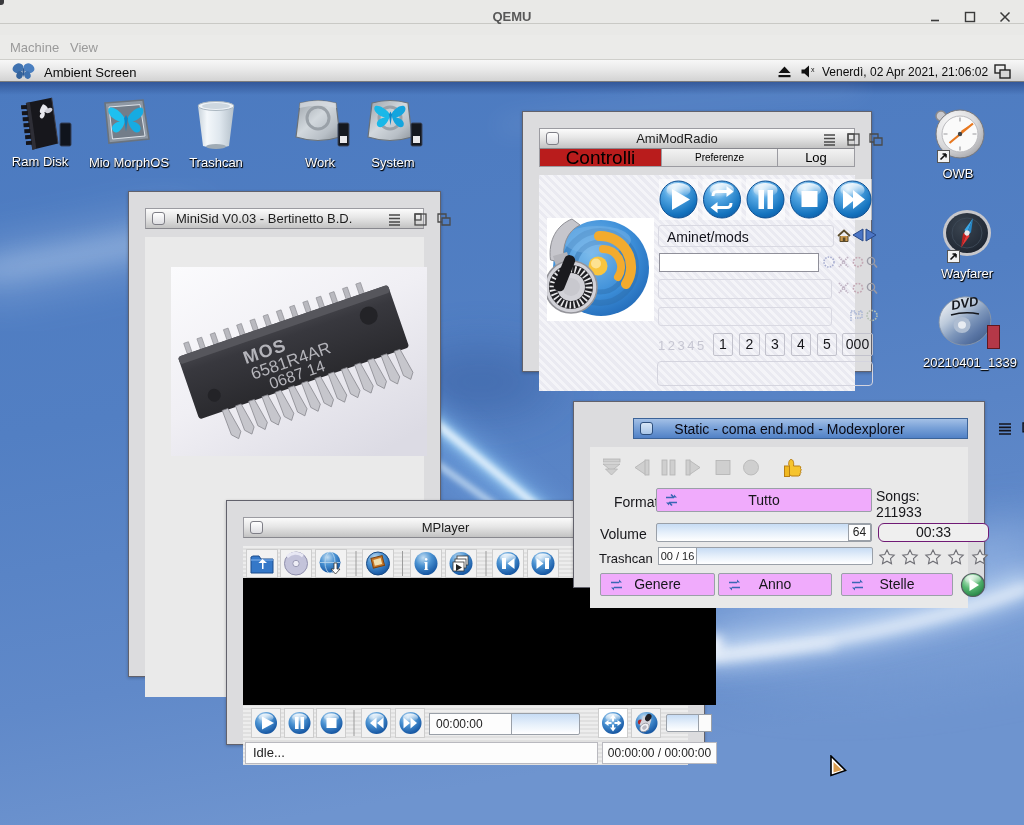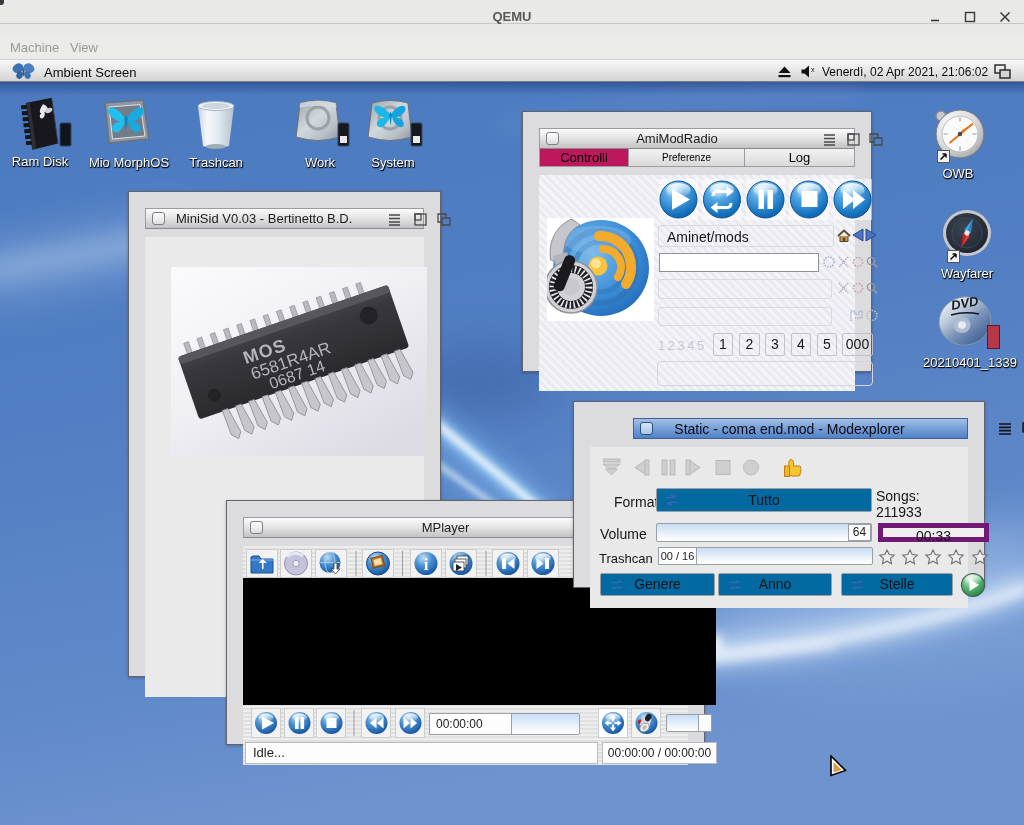--- a/index.html
+++ b/index.html
@@ -37,23 +37,23 @@
 .tbar.act { background:linear-gradient(#a3c0e6,#7aa2d8 45%,#5181c6); border:1px solid #3c6398;margin-left:43px; }
 .cb { position:absolute; left:6px; top:3px; width:13px; height:13px; border:1px solid #7e7e86;
   border-radius:3px; background:linear-gradient(#ffffff,#dedee2); }
 .tbar.act .cb { background:linear-gradient(#d8e6f6,#a9c6e8); border-color:#2e4f7c; }
 .wcontent { position:relative; background:#e9e9e9;margin-top:8px; }
 
 
 .stripes { background:repeating-linear-gradient(45deg, #eaeaf1 0px, #eaeaf1 3px, #f4f4f8 3px, #f4f4f8 6px); }
 .hstripes { background:repeating-linear-gradient(180deg, #ededed 0px, #ededed 2px, #e0e0e0 2px, #e0e0e0 4px); }
 
-.mbtn { position:absolute; background:#0369a1; border:1px solid #9aa0a8; border-radius:2px;
+.mbtn { position:absolute; background:#f0abfc; border:1px solid #9aa0a8; border-radius:2px;
   font-size:14px; color:#16161a; text-align:center; }
-.inset { position:absolute; background:#f1f1f1; border:5px solid #701a75; border-radius:0;
+.inset { position:absolute; background:#f1f1f1; border:1px solid #701a75; border-radius:6px;
   font-size:14px; color:#16161a; text-align:center; }
 .slider { position:absolute; border:1px solid #9aa0a8; border-radius:2px;
   background:linear-gradient(#c7dcf4,#e8f1fb 55%,#ffffff); }
 </style>
 </head>
 <body>
 <svg width="0" height="0" style="position:absolute">
   <defs>
     <radialGradient id="bb" cx="0.38" cy="0.22" r="0.95">
       <stop offset="0" stop-color="#d6ecfa"></stop>
@@ -659,21 +659,21 @@
             </svg>
         <svg style="position:absolute;left:307px;top:4px" width="13" height="13" viewBox="0 0 13 13">
               <rect x="1" y="1" width="11" height="11" fill="none" stroke="#4a4a4a" stroke-width="1.3"></rect>
               <rect x="1" y="1" width="6" height="6" fill="none" stroke="#4a4a4a" stroke-width="1.3"></rect>
             </svg>
         <svg style="position:absolute;left:329px;top:4px" width="14" height="13" viewBox="0 0 14 13">
               <path d="M1 1h8v4h-4v4h-4Z M5 5h8v7h-8Z" fill="none" stroke="#4a4a4a" stroke-width="1.3"></path>
             </svg>
       </div>
       <div style="position:relative;height:18px;display:flex">
-        <div style="width:90px;background:#be185d;border:1px solid #9b9ba1;border-top:none;font-size:13px;text-align:center;line-height:17px">Controlli</div>
+        <div style="width:123px;background:#b91c1c;border:1px solid #9b9ba1;border-top:none;font-size:19px;text-align:center;line-height:17px">Controlli</div>
         <div style="width:116px;background:linear-gradient(#f3f3f3,#d9d9d9);border:1px solid #9b9ba1;border-top:none;border-left:none;font-size:10px;text-align:center;line-height:17px">Preferenze</div>
         <div style="flex:1;background:linear-gradient(#f3f3f3,#d9d9d9);border:1px solid #9b9ba1;border-top:none;border-left:none;font-size:13px;text-align:center;line-height:17px">Log</div>
       </div>
       <div class="wcontent stripes" style="height:216px">
 
         <svg style="position:absolute;left:120px;top:4px" width="215" height="42" viewBox="0 0 215 42">
           <g>
             <rect x="0" y="0" width="39" height="41" fill="#ffffff" opacity="0.55"></rect>
             <rect x="43.5" y="0" width="39" height="41" fill="#ffffff" opacity="0.55"></rect>
             <rect x="87" y="0" width="39" height="41" fill="#ffffff" opacity="0.55"></rect>

